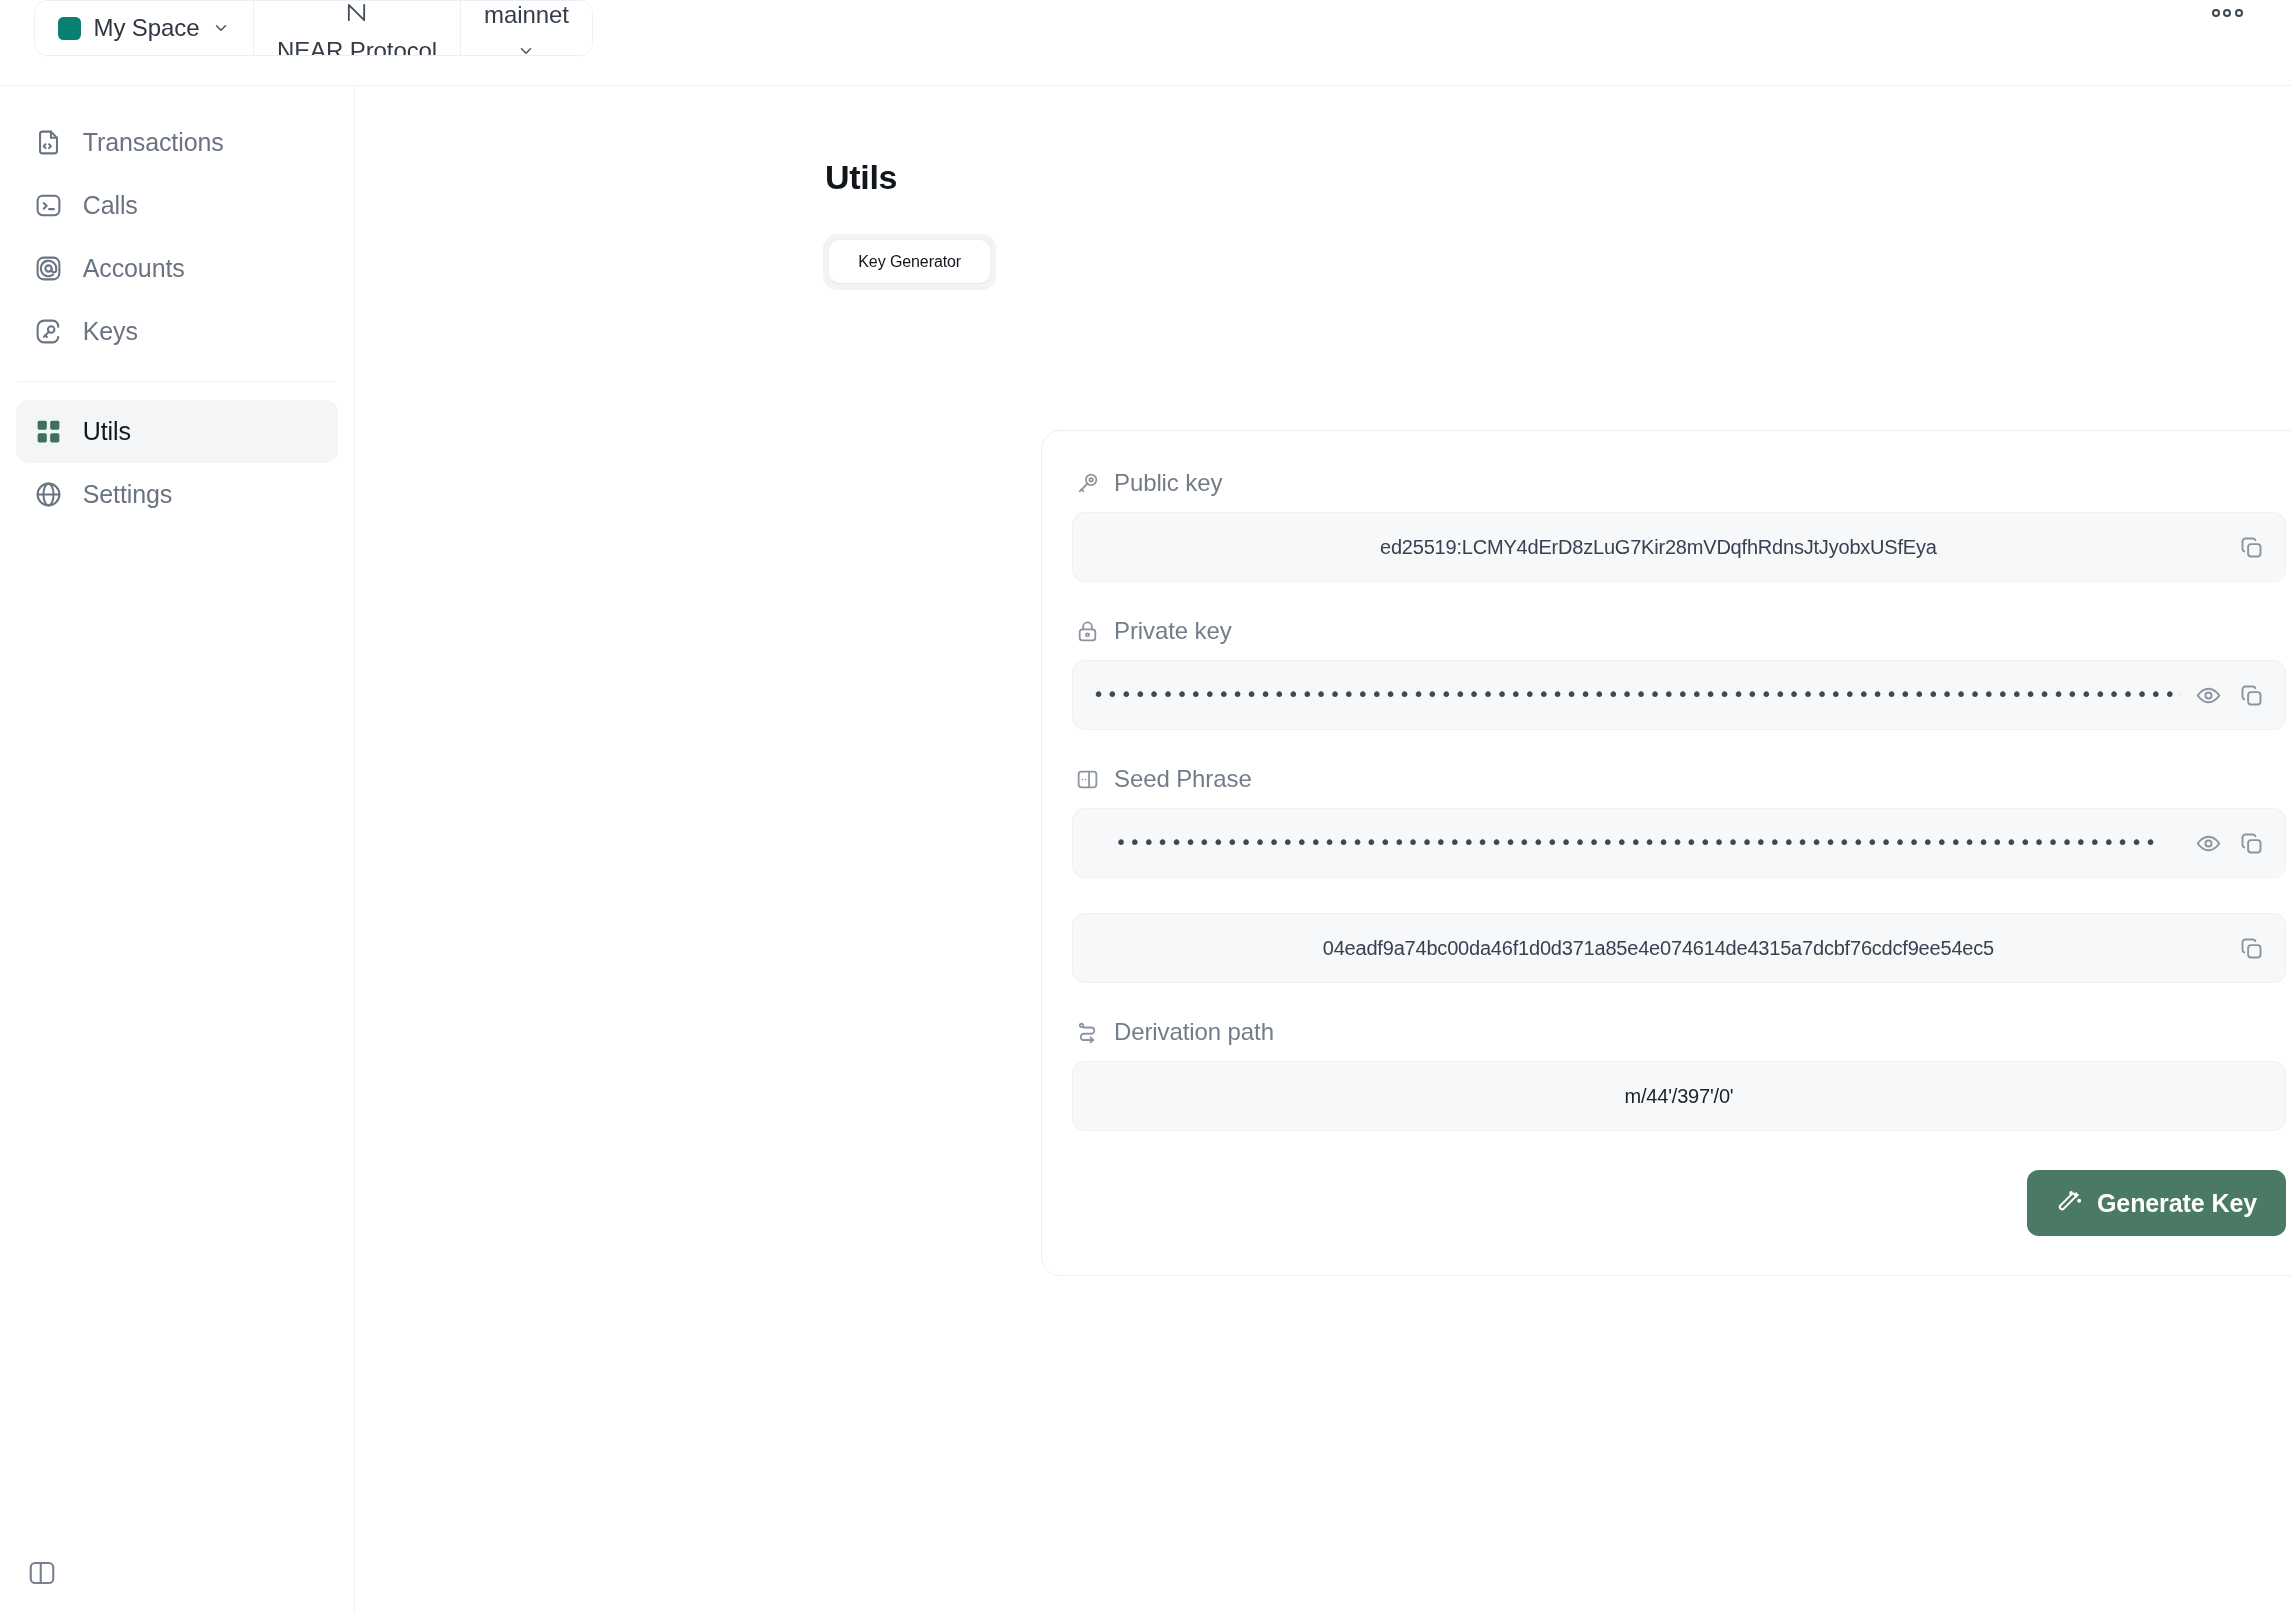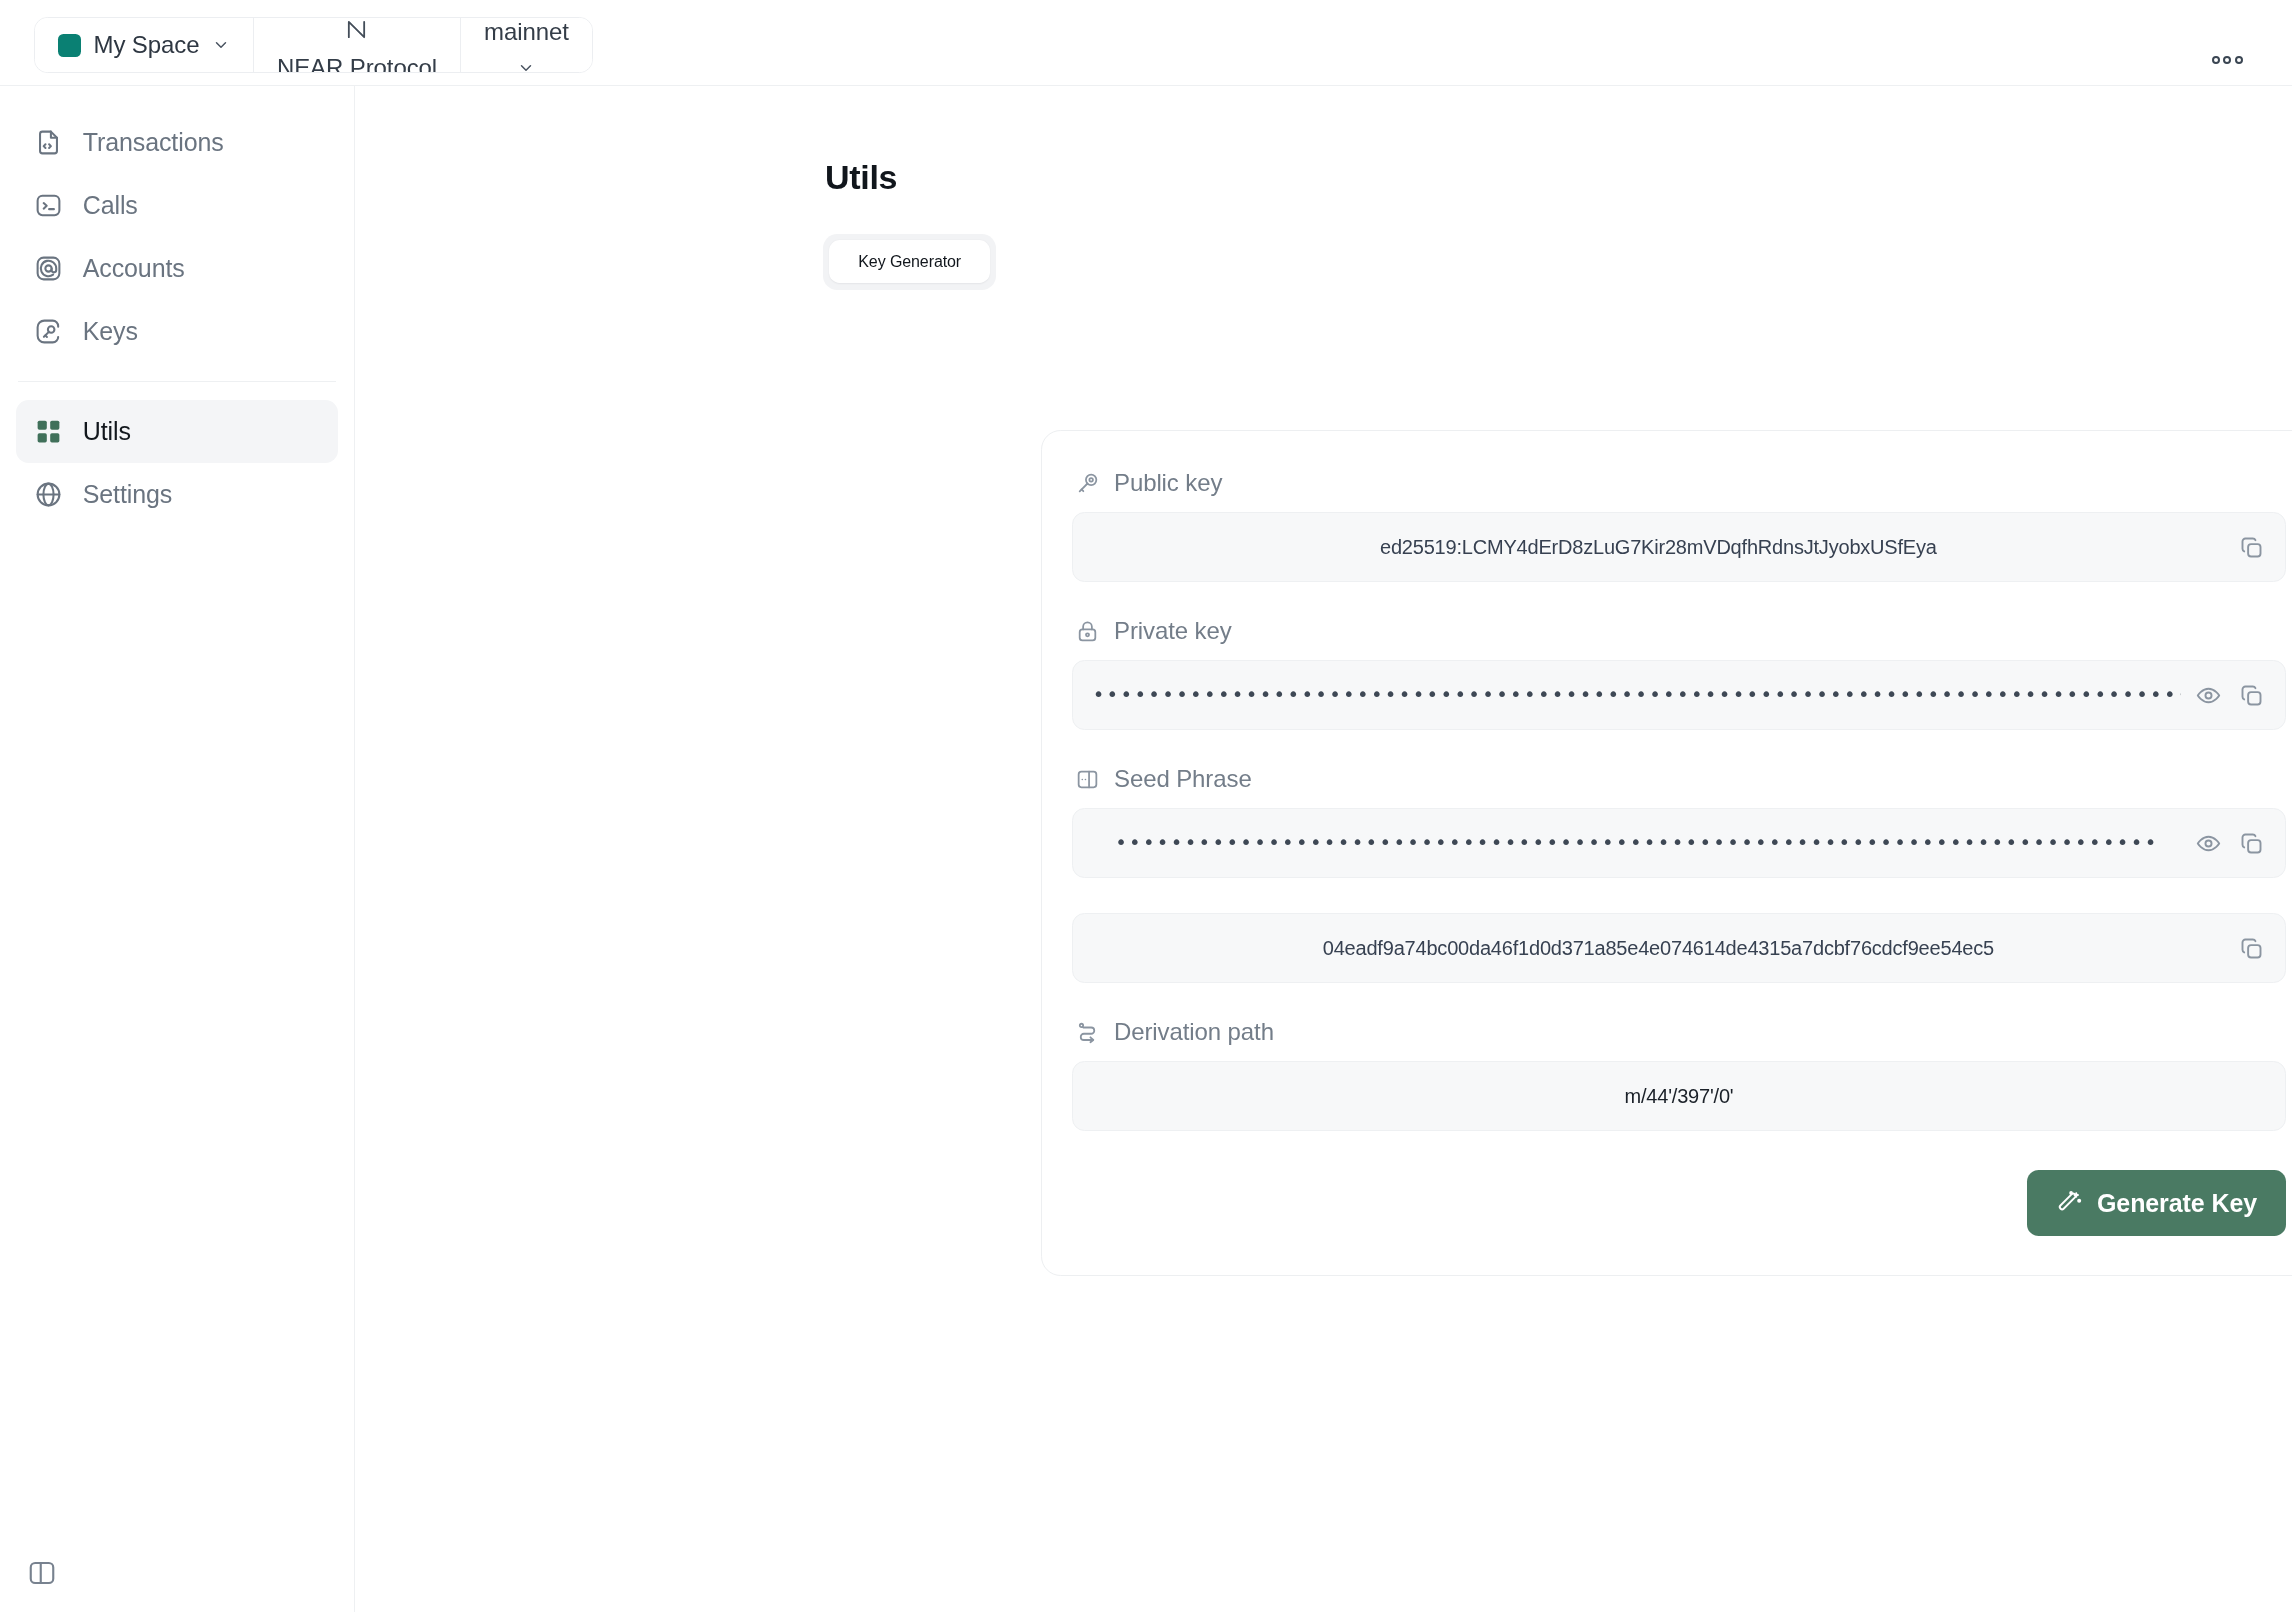--- a/index.html
+++ b/index.html
@@ -23,22 +23,22 @@
     flex-direction: column;
   }
 
   
   .topbar {
     position: relative;
     height: 85px;
     flex: 0 0 85px;
     background: #ffffff;
     display: flex;
-    align-items: flex-end;
-    padding: 12px 34px;
+    align-items: flex-start;
+    padding: 0 34px;
   }
 
   .switcher {
     display: flex;
     align-items: stretch;
     border: 1.4px solid #eceef1;
     border-radius: 13.4px;
     height: 56px;
     overflow: hidden;
     background: #ffffff;

